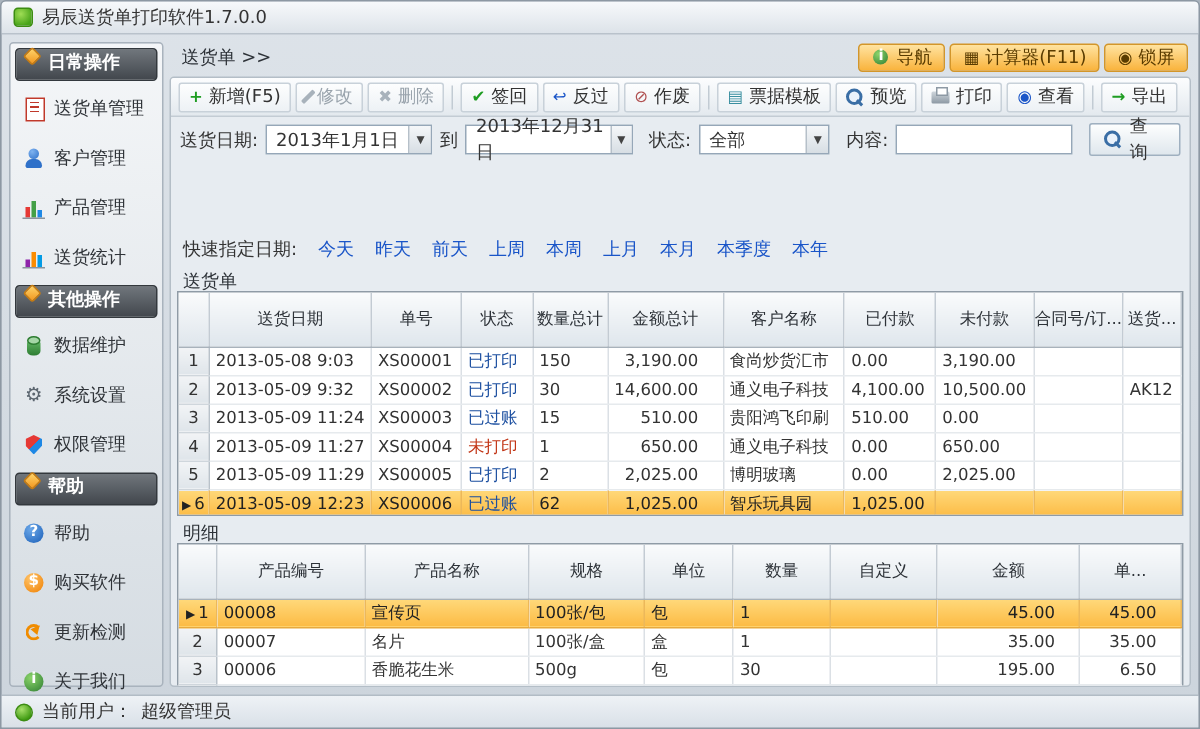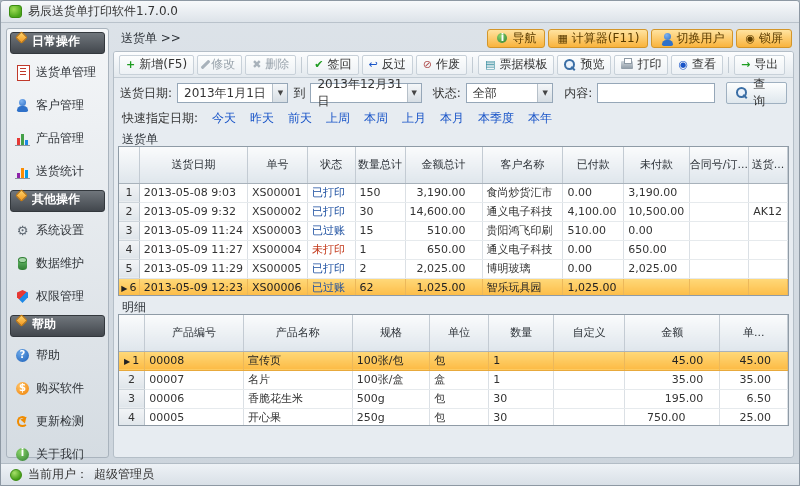--- a/index.html
+++ b/index.html
@@ -70,21 +70,21 @@
 
   .filter-row { height:30px; display:flex; align-items:center; padding:0 6px; gap:5px; }
   .f-label { white-space:nowrap; }
   .combo { height:20px; background:#fff; border:1px solid #96a7b8; display:flex; align-items:center; justify-content:space-between; padding-left:6px; cursor:pointer; }
   .combo .arrow-btn { width:15px; height:18px; background:linear-gradient(#f5f7f9,#d7dee4); border-left:1px solid #b6c0c9; display:flex; align-items:center; justify-content:center; font-size:7px; color:#444; }
   .w-date { width:112px; }
   .w-status { width:88px; }
   .text-input { height:20px; width:118px; background:#fff; border:1px solid #96a7b8; font:inherit; padding:0 4px; }
   .query-btn { height:22px; padding:0 9px; background:linear-gradient(#fdfefe,#dfe7ed); border:1px solid #9fb0c0; border-radius:2px; display:flex; align-items:center; gap:5px; cursor:pointer; }
 
-  .quick-row { height:20px; display:flex; align-items:center; padding:0 8px; gap:14px; }
+  .quick-row { height:20px; display:flex; align-items:center; padding:0 8px; gap:14px;margin-top:48px; }
   .quick-link { color:#1a55c8; cursor:pointer; white-space:nowrap; }
 
   .grid-label { height:18px; padding:3px 0 0 8px; color:#2d3238; }
 
   .grid-wrap { margin:0 4px; border:1px solid #8f9ba6; background:#fff; overflow:hidden; }
   .orders-wrap { height:150px; }
   .details-wrap { height:112px; }
 
   table { border-collapse:collapse; table-layout:fixed; font-size:11px; }
   th { height:36px; background:linear-gradient(#fafbfc,#dfe6ec); border-right:1px solid #c3cbd3; border-bottom:1px solid #a8b2bb; font-weight:normal; text-align:center; overflow:hidden; white-space:nowrap; color:#2d3238; }
@@ -124,26 +124,26 @@
     <div class="side-item">
       <span class="si si-stats"></span>
       <span>送货统计</span>
     </div>
 
     <div class="side-header">
       <span class="sh-ico"></span>
       <span>其他操作</span>
     </div>
     <div class="side-item">
+      <span class="si si-db"></span>
+      <span>数据维护</span>
+    </div>
+    <div class="side-item">
       <span class="si si-gear"></span>
       <span>系统设置</span>
-    </div>
-    <div class="side-item">
-      <span class="si si-db"></span>
-      <span>数据维护</span>
     </div>
     <div class="side-item">
       <span class="si si-shield"></span>
       <span>权限管理</span>
     </div>
 
     <div class="side-header">
       <span class="sh-ico"></span>
       <span>帮助</span>
     </div>
@@ -169,24 +169,20 @@
     <div class="main-header">
       <span class="tab-label">送货单 &gt;&gt;</span>
       <div class="tb-group">
         <div class="tb-btn">
           <span class="si si-info" style="width:12px;height:12px;flex:0 0 12px"></span>
           <span>导航</span>
         </div>
         <div class="tb-btn">
           <span class="gi" style="color:#5a3c00">▦</span>
           <span>计算器(F11)</span>
-        </div>
-        <div class="tb-btn">
-          <span class="si si-user" style="width:12px;height:12px;flex:0 0 12px"></span>
-          <span>切换用户</span>
         </div>
         <div class="tb-btn">
           <span class="gi" style="color:#5a3c00">◉</span>
           <span>锁屏</span>
         </div>
       </div>
     </div>
 
     <div class="panel">
 

